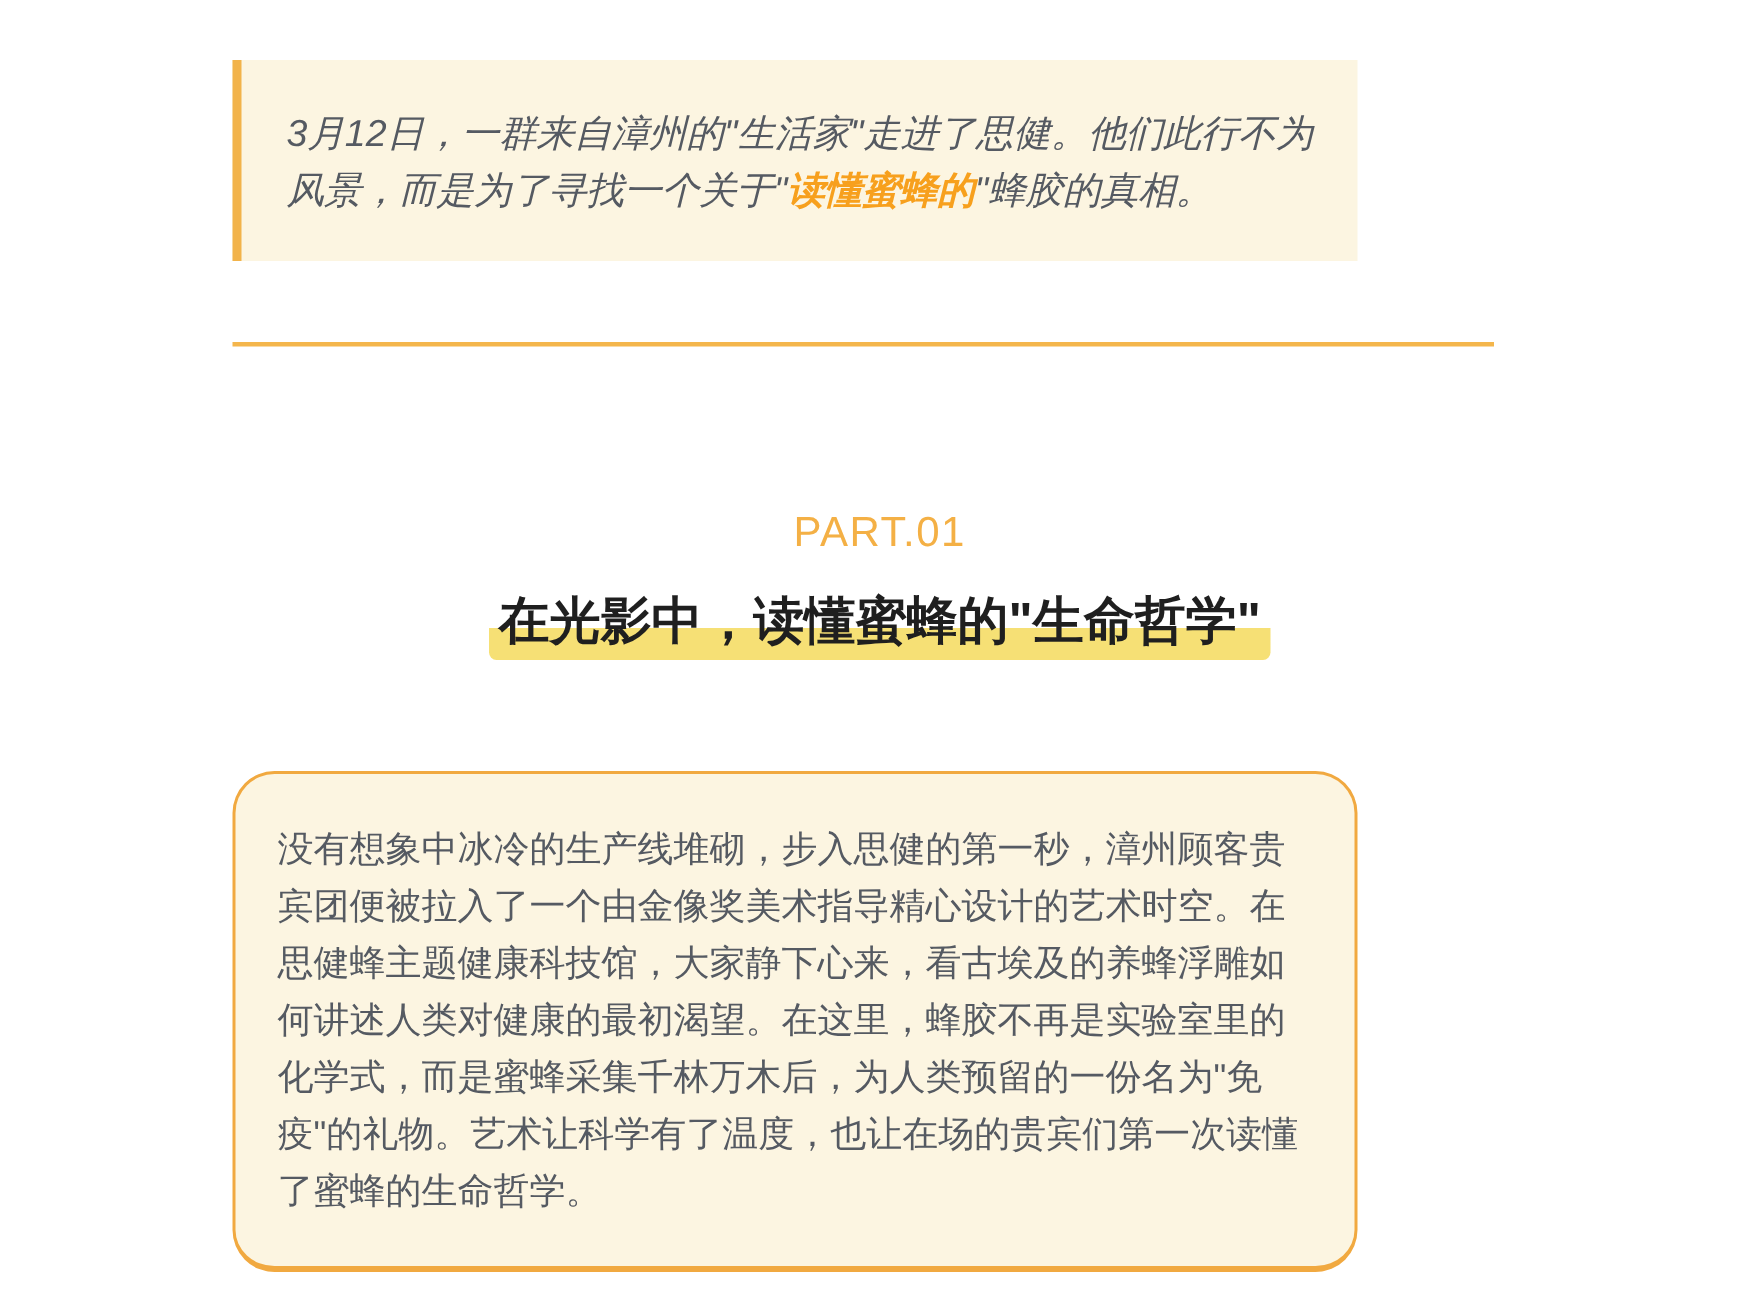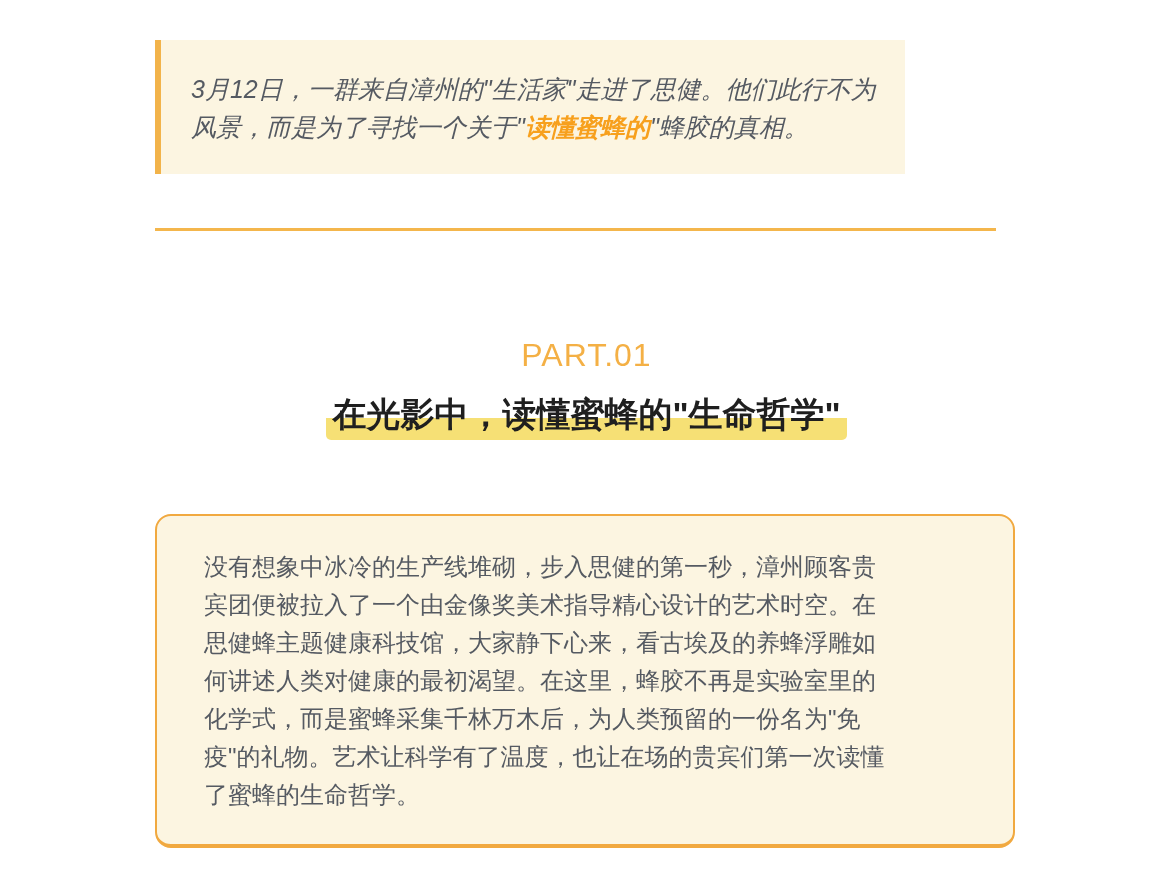--- a/index.html
+++ b/index.html
@@ -52,21 +52,21 @@
     border-top: 3px solid #F4B64C;
   }
 
   
   .section-head {
     padding-left: 22px;
     text-align: center;
   }
   .part-label {
     margin-top: 104px;
-    font-size: 32px;
+    font-size: 28px;
     line-height: 40px;
     letter-spacing: 1px;
     color: #F4B045;
   }
   .section-title {
     margin-top: 16px;
     font-size: 34px;
     line-height: 46px;
     font-weight: bold;
     color: #1F1F1F;
@@ -74,26 +74,26 @@
   .title-highlight {
     background: linear-gradient(to bottom, transparent 52%, #F6E075 52%);
     border-radius: 5px;
     padding: 0 6px 7px 6px;
   }
 
   
   .body-card {
     box-sizing: border-box;
     margin-top: 77px;
-    width: 860px;
+    width: 750px;
     background: #FCF5E1;
     border: 2px solid #F1A940;
     border-bottom-width: 4px;
-    border-radius: 16px;
-    padding: 32px 30px 30px 47px;
+    border-radius: 28px;
+    padding: 32px 30px 30px 28px;
   }
   .body-card p {
     margin: 0;
     font-size: 24px;
     line-height: 38px;
     color: #555A62;
     white-space: pre-line;
   }
 </style>
 </head>

